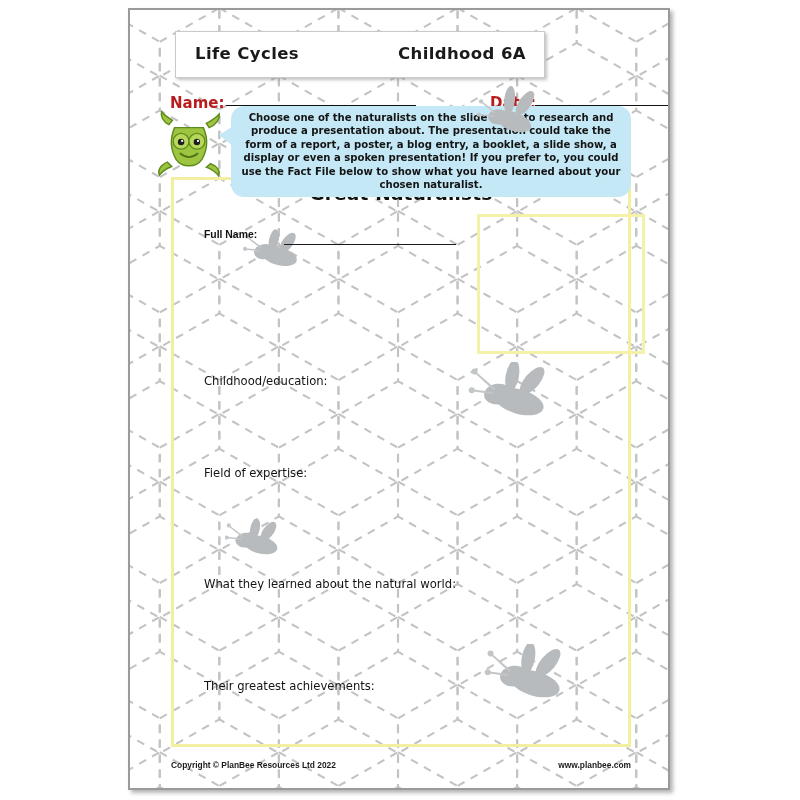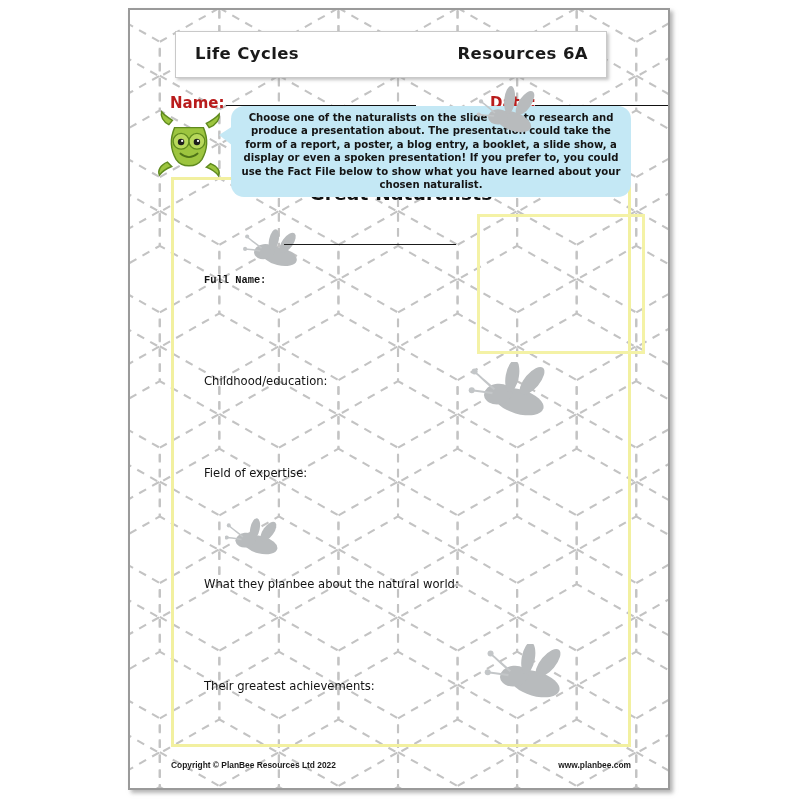--- a/index.html
+++ b/index.html
@@ -63,21 +63,21 @@
     height: 72px;
     z-index: 6;
     pointer-events: none;
   }
 
   
   #title-bar {
     position: absolute;
     left: 45px;
     top: 21px;
-    width: 432px;
+    width: 370px;
     height: 47px;
     background: #ffffff;
     border: 1px solid #c9c9c9;
     box-shadow: 2px 2px 3px rgba(140,140,140,0.5);
     z-index: 5;
     box-sizing: border-box;
     padding-left: 40px;
   }
   .hdr-text {
     position: absolute;
@@ -195,26 +195,25 @@
   .fact-row {
     position: absolute;
     left: 30px;
     height: 20px;
     z-index: 5;
   }
   .fact-label {
     position: absolute;
     left: 0;
     top: 0;
-    font-family: Liberation Mono, monospace;
+    font-family: Liberation Sans, sans-serif;
     font-weight: bold;
     font-size: 10.4px;
     color: #121212;
     white-space: nowrap;
-    margin-top: 45px;
   }
   .fact-rule {
     position: absolute;
     top: 15px;
     right: 0;
     height: 0;
     border-bottom: 1.4px solid #1a1a1a;
   }
 
   
@@ -432,21 +431,21 @@
       </g>
       <circle cx="39" cy="50" r="4.5" fill="#1d1d1d"></circle>
       <circle cx="61" cy="50" r="4.5" fill="#1d1d1d"></circle>
       <circle cx="40.5" cy="48.5" r="1.6" fill="#ffffff"></circle>
       <circle cx="62.5" cy="48.5" r="1.6" fill="#ffffff"></circle>
       <path d="M38 66 Q50 76, 62 66" fill="none" stroke="#4e7318" stroke-width="2.4" stroke-linecap="round"></path>
     </svg>
 
     <div id="title-bar">
       <div class="hdr-text" id="hdr-unit">Life Cycles</div>
-      <div class="hdr-text" id="hdr-sheet">Resources 6A</div>
+      <div class="hdr-text" id="hdr-sheet">Childhood 6A</div>
     </div>
 
     <div id="namedate">
       <div class="nd-label" id="lbl-name">Name:</div>
       <div class="nd-rule" id="rule-name"></div>
       <div class="nd-label" id="lbl-date">Date:</div>
       <div class="nd-rule" id="rule-date"></div>
     </div>
 
     <div id="bubble">
@@ -463,21 +462,21 @@
       <div class="fact-row" style="top:49px; width:252px;">
         <span class="fact-label">Full Name:</span>
         <span class="fact-rule" style="width:172px;"></span>
       </div>
 
 
 
 
       <div class="prompt" style="top:194px;">Childhood/education:</div>
       <div class="prompt" style="top:286px;">Field of expertise:</div>
-      <div class="prompt" style="top:397px;">What they planbee about the natural world:</div>
+      <div class="prompt" style="top:397px;">What they learned about the natural world:</div>
       <div class="prompt" style="top:499px;">Their greatest achievements:</div>
     </div>
 
     <div class="footer-text" id="footer-copyright">Copyright © PlanBee Resources Ltd 2022</div>
     <div class="footer-text" id="footer-url">www.planbee.com</div>
 
   </div>
 </div>
 
 </body></html>

